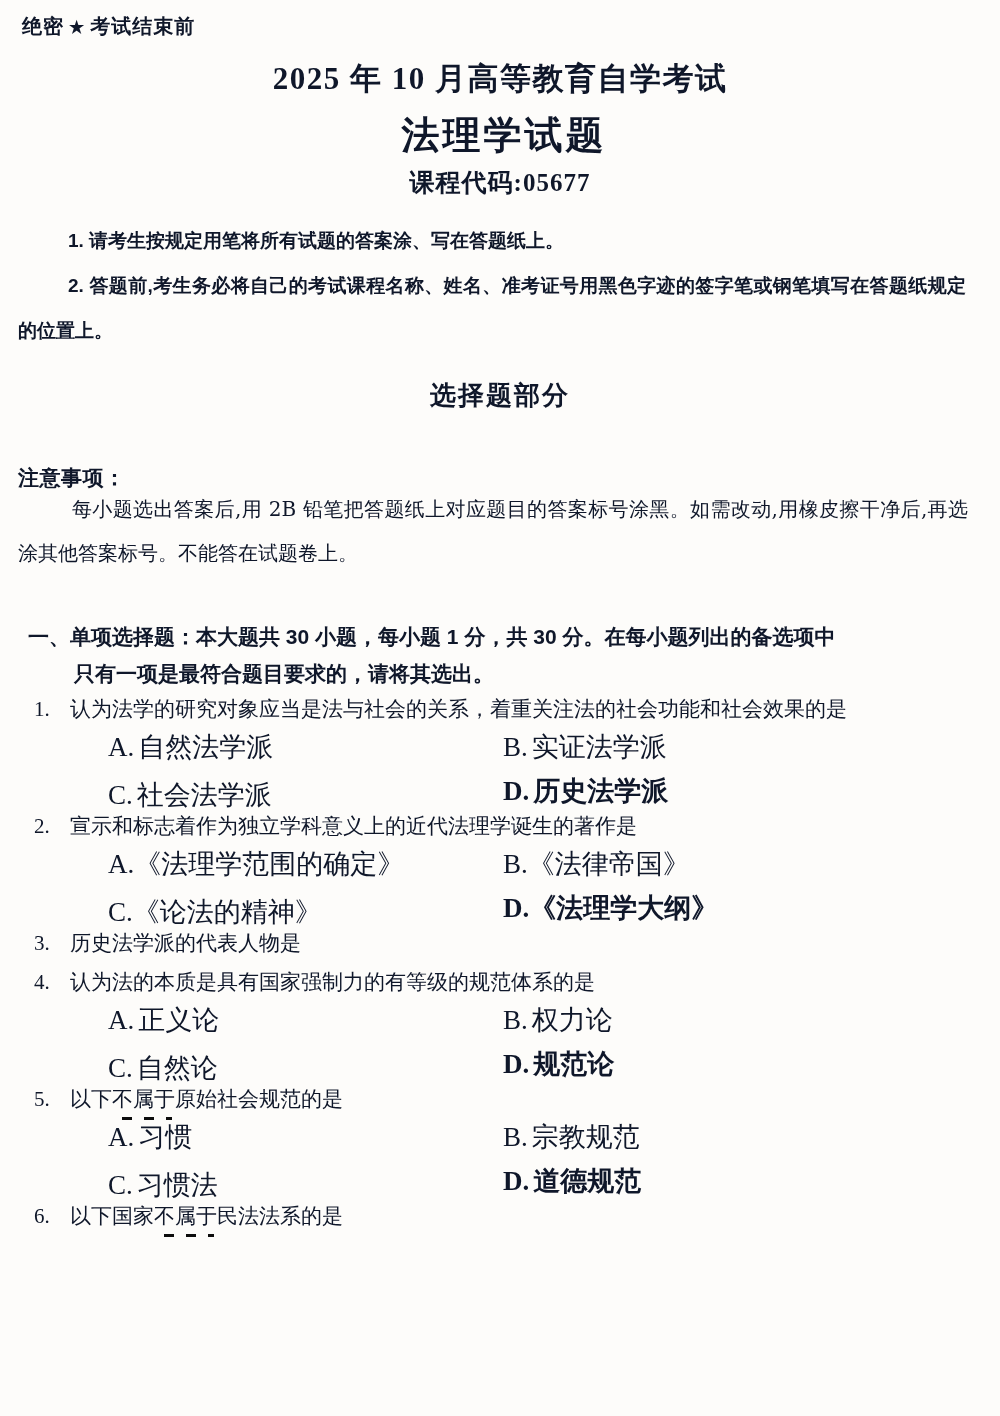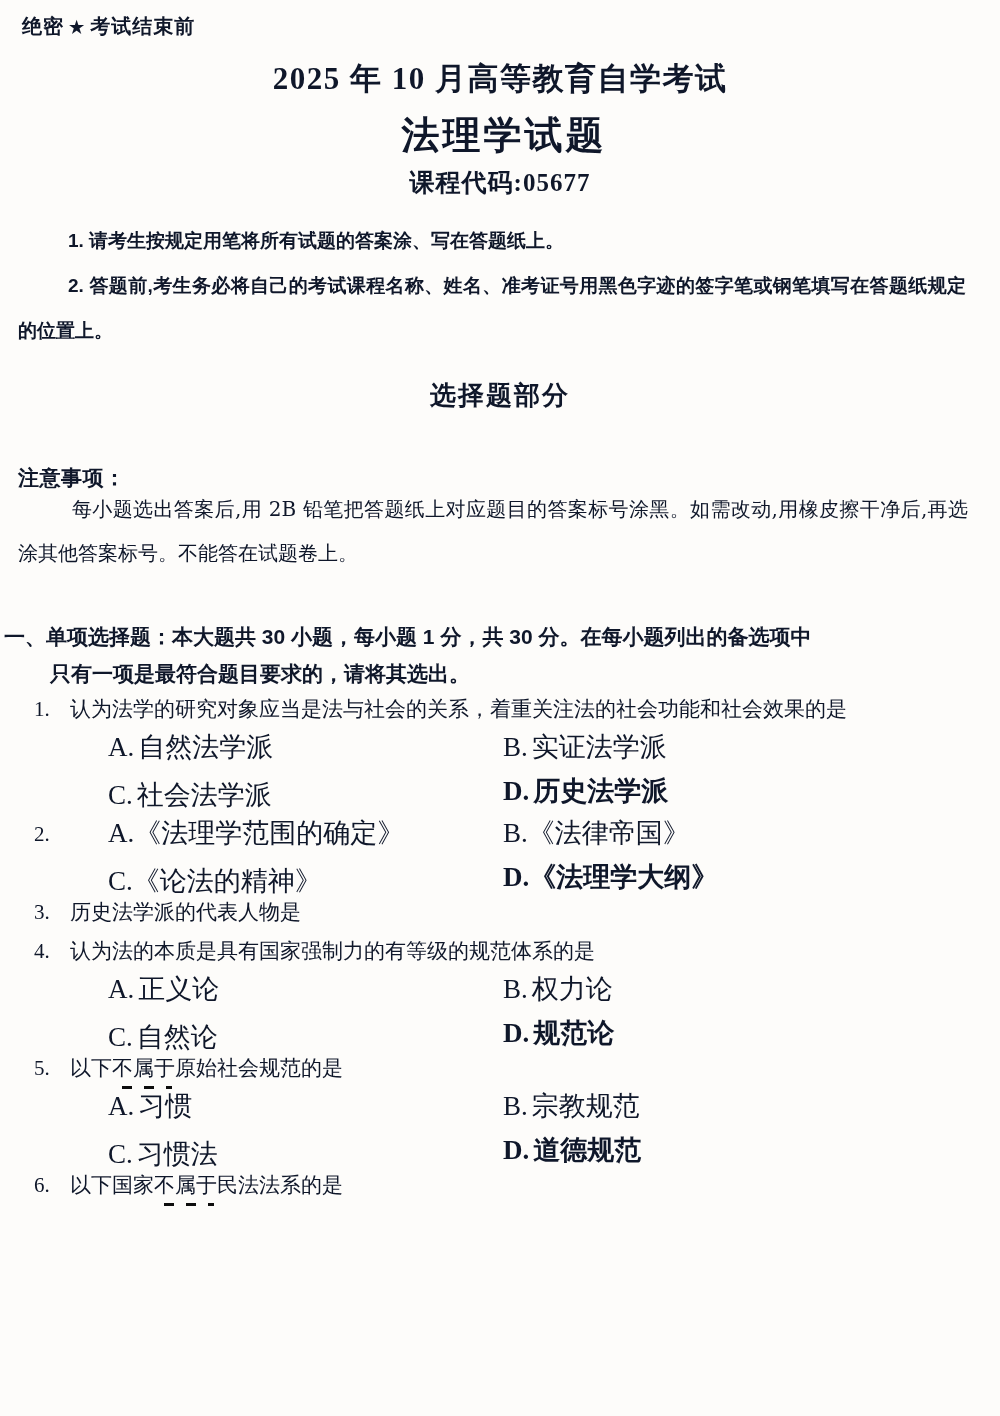--- a/index.html
+++ b/index.html
@@ -113,21 +113,21 @@
     font-family: "DejaVu Serif", serif;
     font-size: 20px;
     line-height: 44px;
     text-align: justify;
     text-indent: 54px;
   }
 
   
   .bigq {
     position: absolute;
-    left: 4px;
+    left: 28px;
     width: 940px;
     top: 618px;
     font-family: "Liberation Sans", sans-serif;
     font-weight: bold;
     font-size: 21px;
     line-height: 37px;
   }
   .bigq .l2 { display: block; padding-left: 46px; }
 
   
@@ -222,21 +222,21 @@
       <div class="q">
         <div class="q-stem"><span class="q-num">1.</span><span>认为法学的研究对象应当是法与社会的关系，着重关注法的社会功能和社会效果的是</span></div>
         <div class="q-opts">
           <div class="opt a"><span class="lbl">A.</span><span>自然法学派</span></div>
           <div class="opt b"><span class="lbl">B.</span><span>实证法学派</span></div>
           <div class="opt c"><span class="lbl">C.</span><span>社会法学派</span></div>
           <div class="opt d"><span class="lbl">D.</span><span>历史法学派</span></div>
         </div>
       </div>
       <div class="q">
-        <div class="q-stem"><span class="q-num">2.</span></div>
+        <div class="q-stem"><span class="q-num">2.</span><span>宣示和标志着作为独立学科意义上的近代法理学诞生的著作是</span></div>
         <div class="q-opts">
           <div class="opt a tight"><span class="lbl">A.</span><span>《法理学范围的确定》</span></div>
           <div class="opt b tight"><span class="lbl">B.</span><span>《法律帝国》</span></div>
           <div class="opt c tight"><span class="lbl">C.</span><span>《论法的精神》</span></div>
           <div class="opt d tight"><span class="lbl">D.</span><span>《法理学大纲》</span></div>
         </div>
       </div>
       <div class="q">
         <div class="q-stem"><span class="q-num">3.</span><span>历史法学派的代表人物是</span></div>
       </div>

